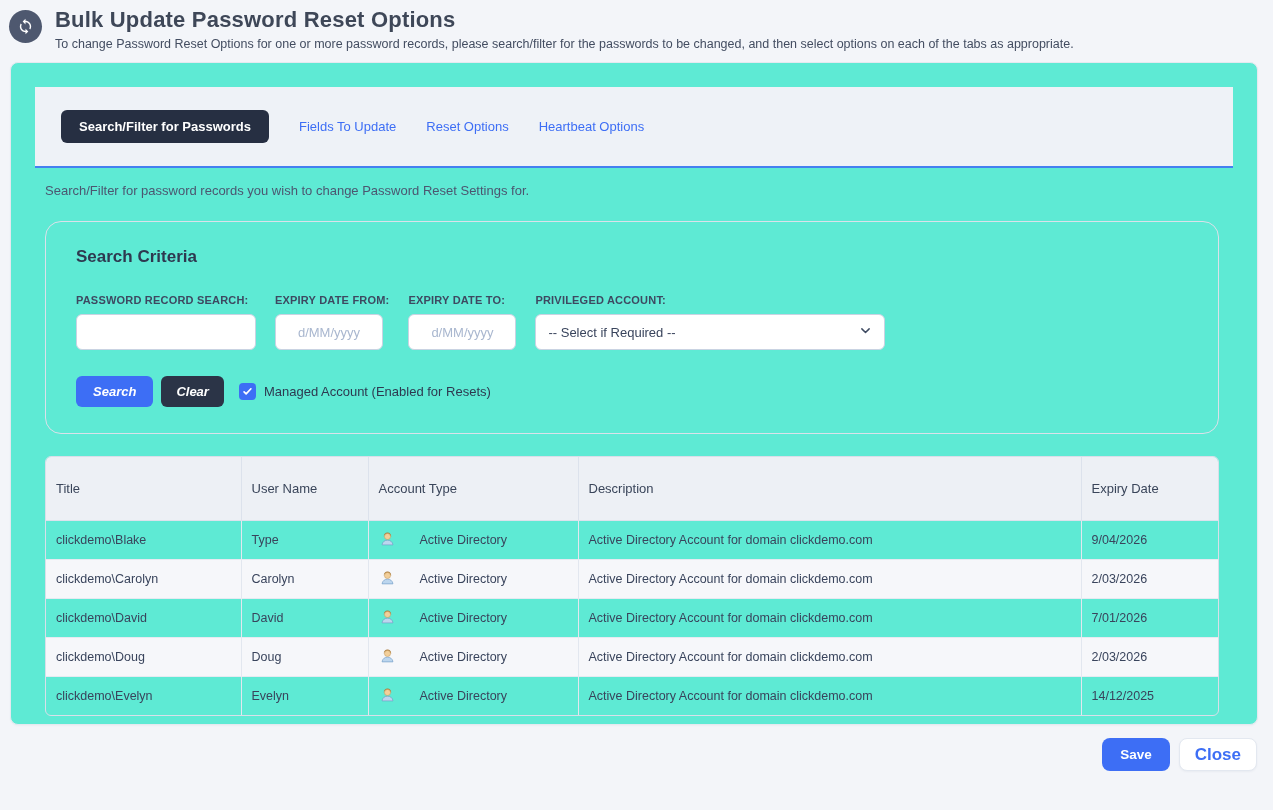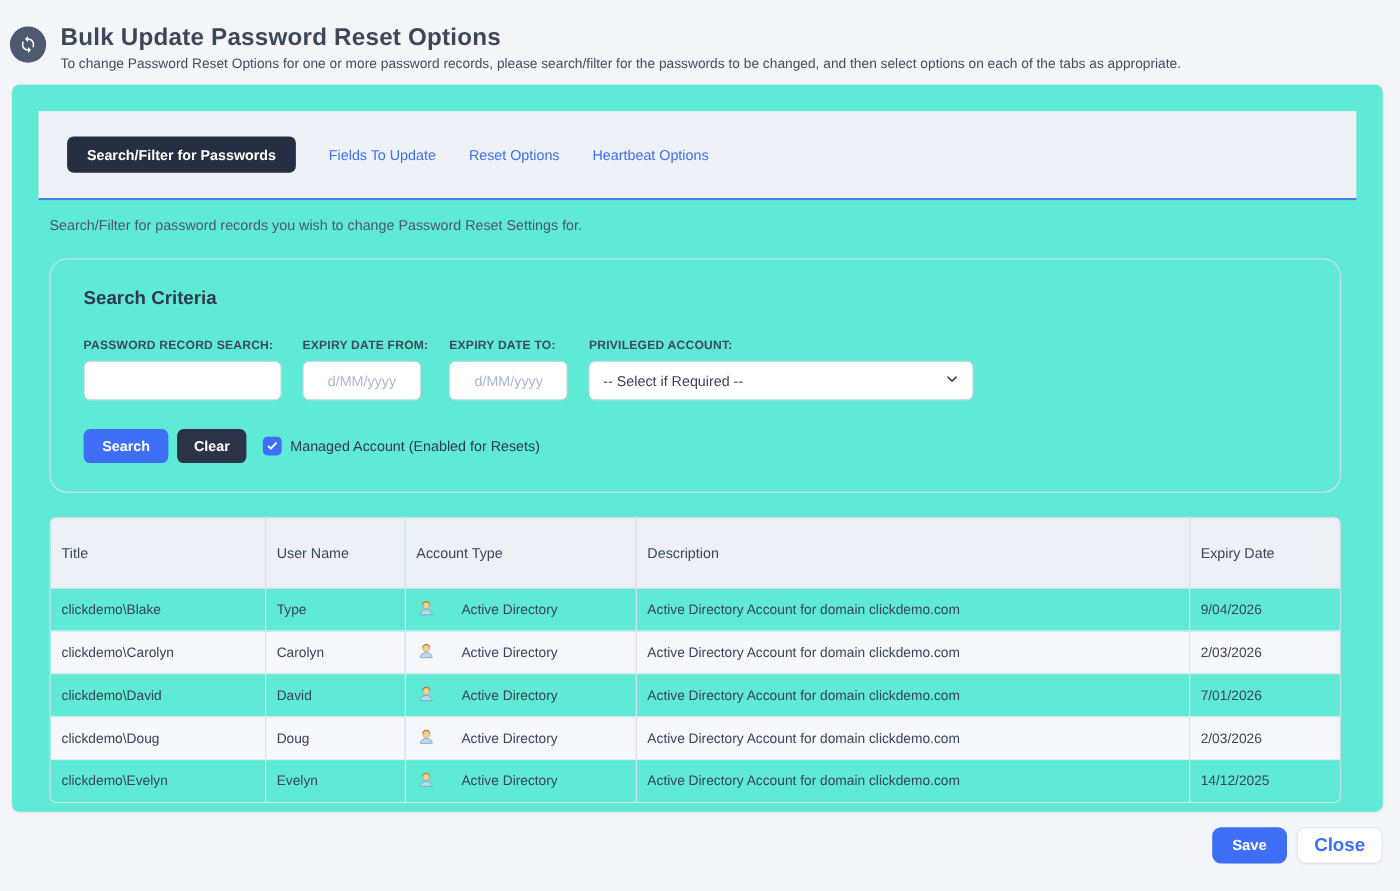--- a/index.html
+++ b/index.html
@@ -3,21 +3,21 @@
 <meta charset="utf-8">
 <style>
   * { margin:0; padding:0; box-sizing:border-box; }
   html,body { width:1273px; height:810px; overflow:hidden; }
   body {
     font-family:"Liberation Sans", sans-serif;
     background:#f3f5f9;
     color:#39445c;
   }
   
-  .page-header { display:flex; align-items:flex-start; padding:21px 16px 0 9px; gap:13px; }
+  .page-header { display:flex; align-items:flex-start; padding:7px 16px 0 9px; gap:13px; }
   .header-icon {
     width:33px; height:33px; border-radius:50%;
     background:#4e586f; display:flex; align-items:center; justify-content:center;
     flex:0 0 33px; margin-top:3px;
   }
   .page-title { font-size:22px; font-weight:700; color:#3e4758; letter-spacing:.2px; }
   .page-subtitle { font-size:12.5px; color:#434d61; margin-top:4px; }
 
   
   .card {
@@ -60,21 +60,21 @@
   .selectbox {
     display:flex; align-items:center; justify-content:space-between;
     padding:0 12px; cursor:pointer;
   }
   .selectbox .ph-italic { font-style:italic; color:#7a8699; }
   .w-search { width:180px; } .w-acct { width:197px; } .w-priv { width:350px; }
 
   .criteria-actions { display:flex; align-items:center; margin-top:26px; gap:8px; }
   .btn {
     border:none; border-radius:6px; font-family:"Liberation Sans", sans-serif;
-    font-size:13px; font-weight:700; cursor:pointer; padding:9px 17px; line-height:1;
+    font-size:13px; font-weight:700; cursor:pointer; padding:9px 17px; line-height:1;font-style:italic;
   }
   .btn-search { background:#3d6ef5; color:#fff; }
   .btn-clear  { background:#2b3447; color:#fff; padding:9px 15px; }
   .chk-wrap { display:flex; align-items:center; gap:8px; margin-left:7px; cursor:pointer; }
   .chk {
     width:17px; height:17px; border-radius:4px; background:#3d6ef5;
     display:flex; align-items:center; justify-content:center; flex:0 0 17px;
   }
   .chk-label { font-size:13px; color:#2e3950; }
 

